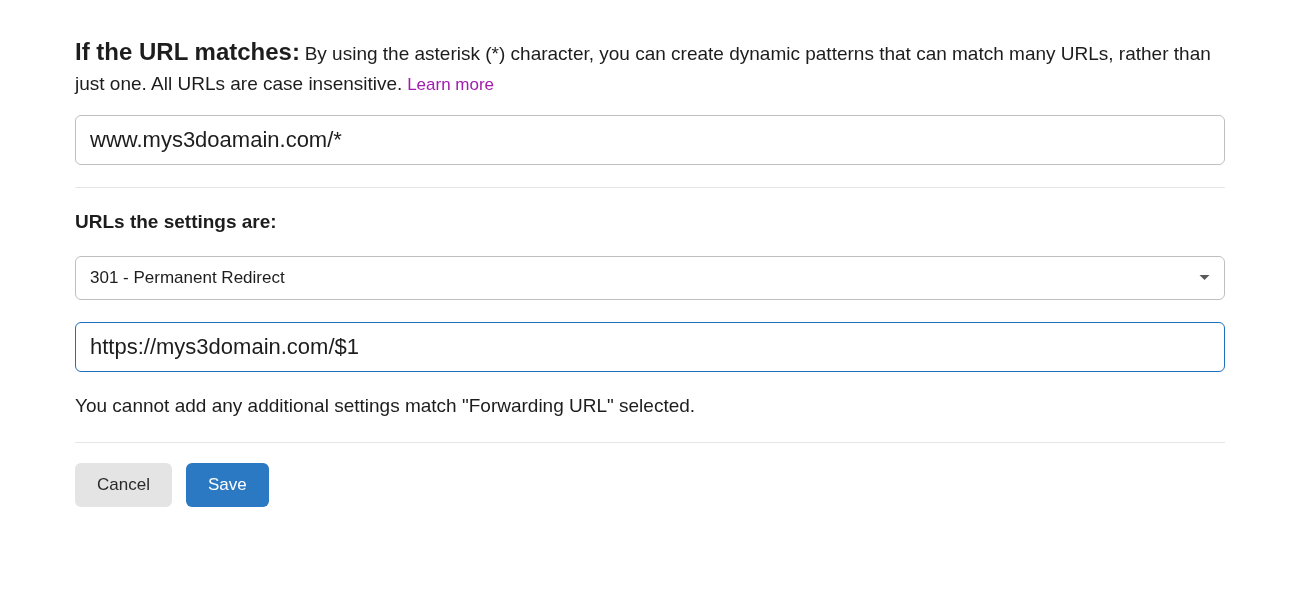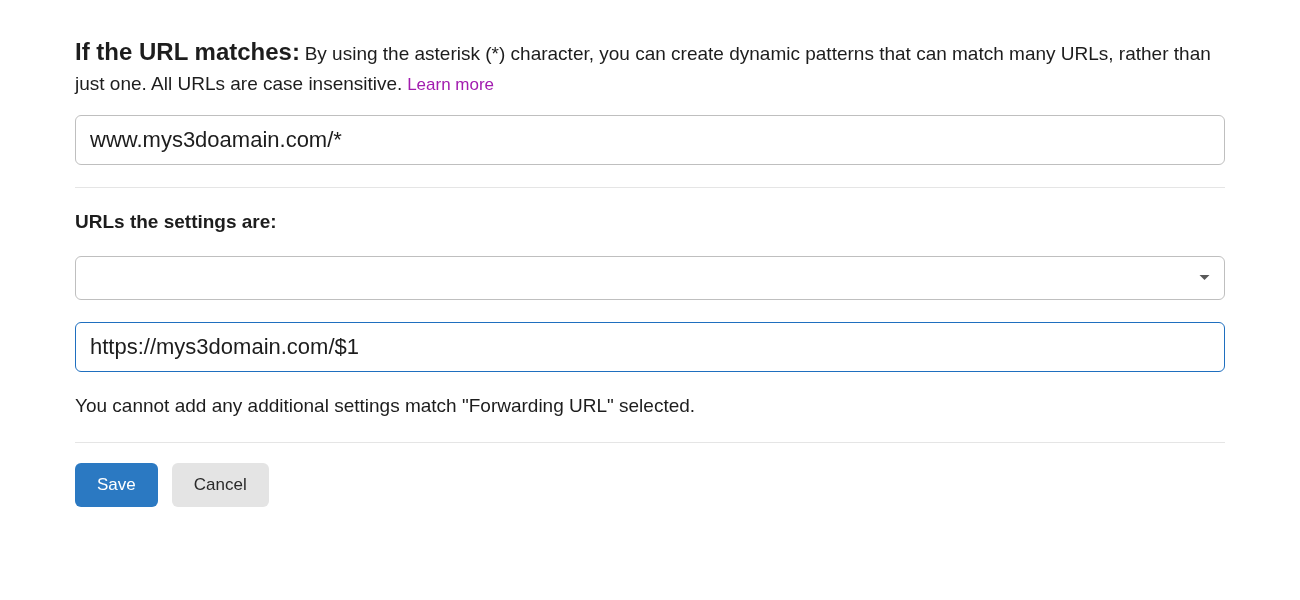--- a/index.html
+++ b/index.html
@@ -123,33 +123,34 @@
 </div>
 
 <input type="text" class="text-input" value="www.mys3doamain.com/*" style="">
 
 <div class="divider"></div>
 
 <div class="subheading">URLs the settings are:</div>
 
 <div class="select-row">
   <div class="select">
+    <span>301 - Permanent Redirect</span>
     <span class="caret">
       <svg width="11" height="7" viewBox="0 0 11 7">
           <path d="M0.5 0.5 L5.5 5.5 L10.5 0.5 Z" fill="#595959"></path>
         </svg>
     </span>
   </div>
 </div>
 
 <input type="text" class="text-input focused" value="https://mys3domain.com/$1" style="">
 
 <div class="note-text">You cannot add any additional settings match "Forwarding URL" selected.</div>
 
 <div class="divider"></div>
 
 <div class="button-row">
+  <button class="btn btn-cancel">Cancel</button>
   <button class="btn btn-save">Save</button>
-  <button class="btn btn-cancel">Cancel</button>
 </div>
 
 
 
 
 </body></html>

